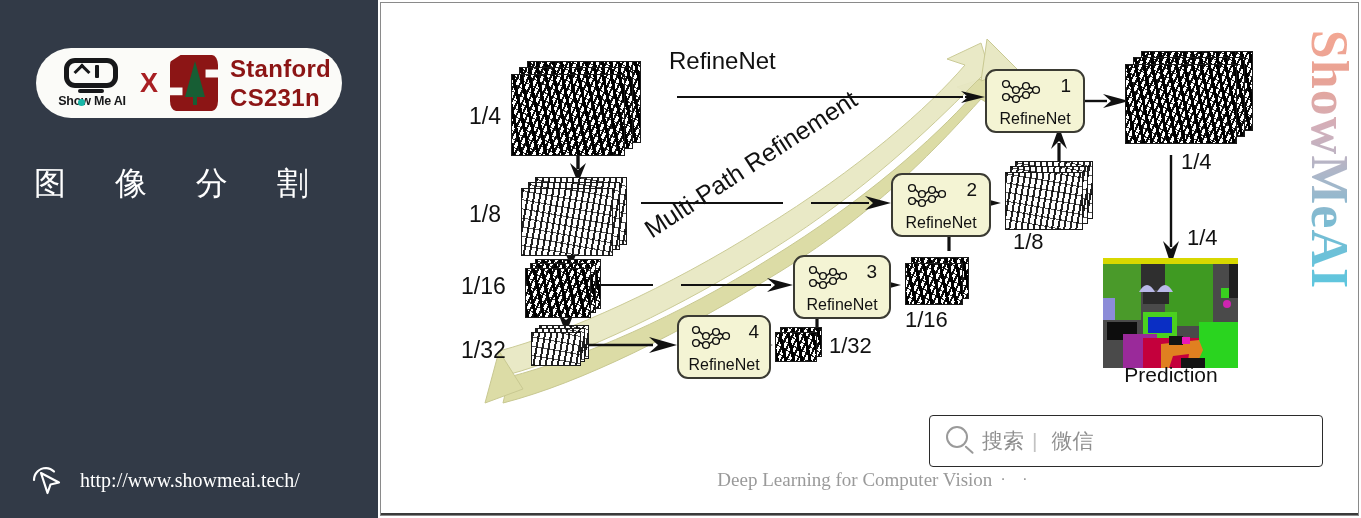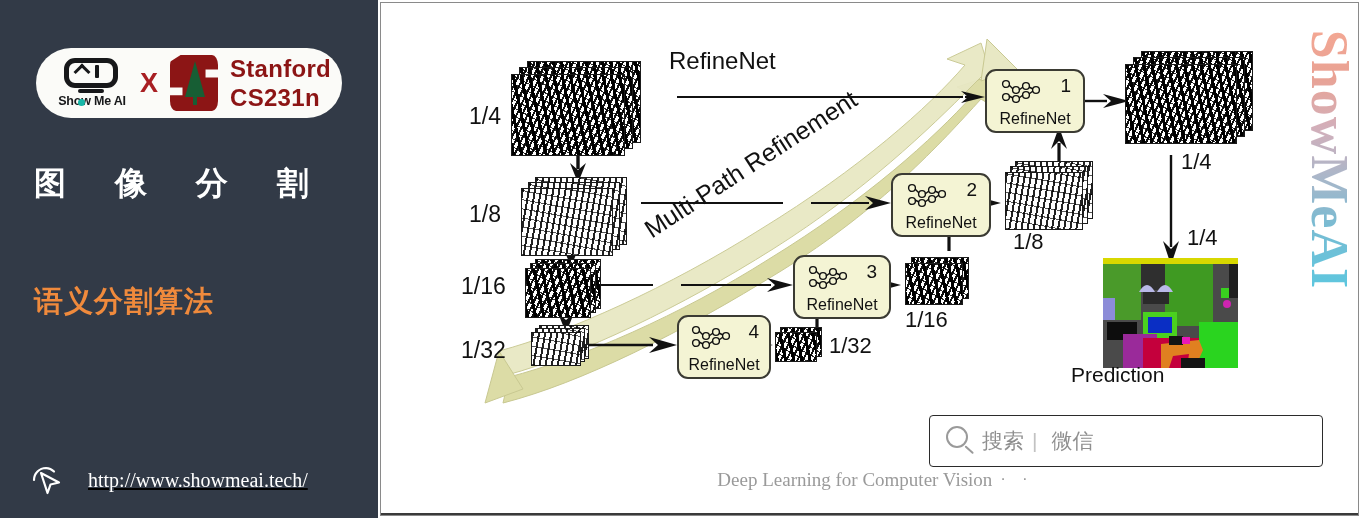--- a/index.html
+++ b/index.html
@@ -70,34 +70,34 @@
     border-left:10px solid transparent;border-right:10px solid transparent;
     border-bottom:36px solid #175e34;
   }
   .stanford-text{display:flex;flex-direction:column;justify-content:center;flex:0 0 auto;}
   .stanford-text span{
     color:#8c1515;font-size:24px;font-weight:bold;line-height:1.22;letter-spacing:0.3px;
   }
 
   .cn-title{
     position:absolute;left:34px;top:162px;width:320px;
-    color:#ffffff;font-size:32px;font-weight:bold;letter-spacing:20px;
+    color:#ffffff;font-size:32px;font-weight:normal;letter-spacing:20px;
     font-family:"Liberation Sans", sans-serif;
     white-space:nowrap;
   }
   .sub1{
     position:absolute;left:34px;top:282px;
     color:#f08a3c;font-size:29px;font-weight:bold;letter-spacing:1px;white-space:nowrap;
   }
   .sub2{
     position:absolute;left:34px;top:362px;
     color:#f08a3c;font-size:29px;font-weight:bold;letter-spacing:0.5px;white-space:nowrap;
   }
   .url-row{
-    position:absolute;left:28px;top:462px;display:flex;align-items:center;gap:24px;text-decoration:underline;
+    position:absolute;left:28px;top:462px;display:flex;align-items:center;gap:16px;
   }
   .cursor-ico{position:relative;width:36px;height:36px;flex:0 0 auto;}
   .url-text{
     color:#ffffff;font-size:20px;font-family:"Liberation Serif", serif;white-space:nowrap;
   }
 
   
   .content{
     position:absolute;left:380px;top:2px;width:979px;height:514px;
     background:#ffffff;border:1px solid #8a8a8a;box-sizing:border-box;
@@ -121,21 +121,21 @@
       repeating-linear-gradient(100deg,#222 0 2px,transparent 2px 6px),
       repeating-linear-gradient(10deg,#555 0 1px,transparent 1px 9px);
     background-color:#fff;
   }
 
   .prediction{
     position:absolute;left:722px;top:255px;width:135px;height:110px;
     border:0;overflow:hidden;
   }
   .pred-label{
-    position:absolute;left:690px;top:360px;width:200px;
+    position:absolute;left:690px;top:360px;width:200px;text-align:center;
     font-size:21px;color:#111;
   }
   .searchbar{
     position:absolute;left:548px;top:412px;width:392px;height:50px;
     border:1.6px solid #2b2b2b;border-radius:4px;display:flex;align-items:center;
     background:#fff;
   }
   .mag{position:relative;width:30px;height:30px;margin-left:16px;flex:0 0 auto;}
   .mag-c{position:absolute;left:0;top:0;width:22px;height:22px;border:2.2px solid #9a9a9a;border-radius:50%;box-sizing:border-box;}
   .mag-h{position:absolute;left:19px;top:19px;width:11px;height:2.4px;background:#9a9a9a;transform:rotate(42deg);transform-origin:left center;border-radius:2px;}
@@ -194,21 +194,20 @@
         </div>
       </div>
 
       <div class="stanford-text">
         <span>Stanford</span>
         <span>CS231n</span>
       </div>
     </div>
 
     <div class="cn-title">图 像 分 割</div>
-    <div class="sub1">语义分割算法</div>
 
     <div class="url-row">
       <div class="cursor-ico">
         <svg width="36" height="36" viewBox="0 0 36 36">
           <path d="M6 18 A12 12 0 0 1 18 6 A12 12 0 0 1 26 9.5" fill="none" stroke="#ffffff" stroke-width="2.2" stroke-linecap="round"></path>
           <path d="M13 11 L31 20.5 L22.5 22.5 L19.5 31 Z" fill="#323a47" stroke="#ffffff" stroke-width="2.2" stroke-linejoin="round"></path>
         </svg>
       </div>
       <div class="url-text">http://www.showmeai.tech/</div>
     </div>

